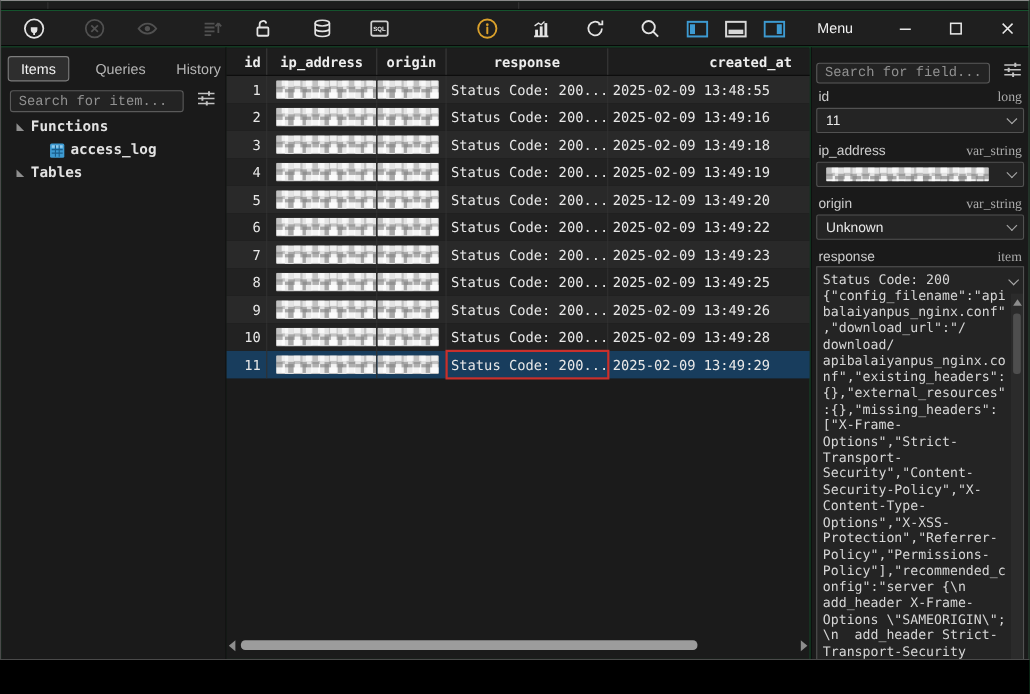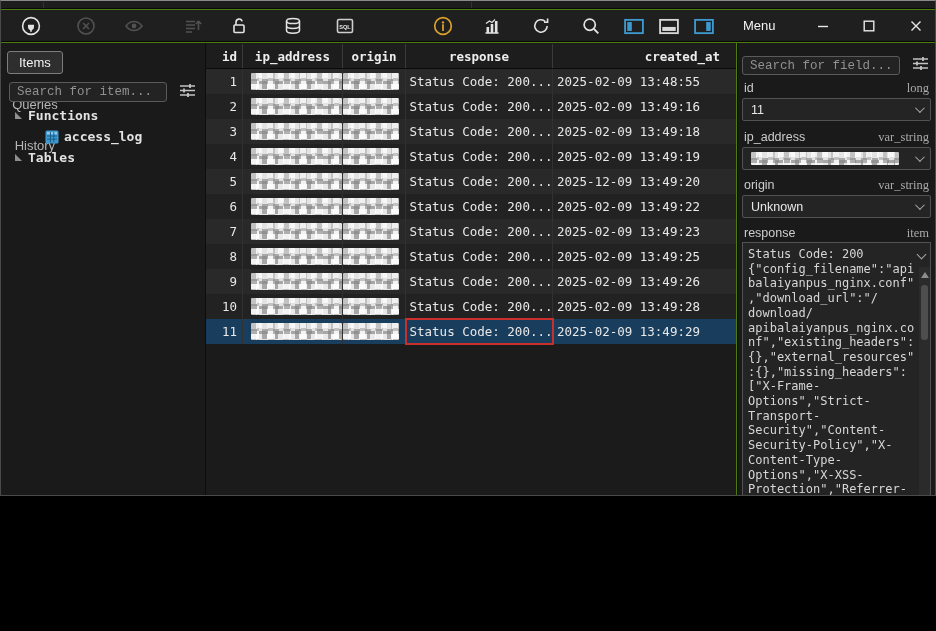--- a/index.html
+++ b/index.html
@@ -1,33 +1,33 @@
 <!DOCTYPE html>
 <html><head>
 <meta charset="utf-8">
 <style>
   html,body{margin:0;padding:0;background:#000;}
   *{box-sizing:border-box;}
   #window{
-    position:relative;width:936px;height:496px;background:#4d7c0f;
+    position:relative;width:936px;height:600px;background:#14532d;
     border:1px solid #4a4a4a;border-top-color:#8a8a8a;overflow:hidden;
     font-family:"Liberation Sans",sans-serif;color:#ddd;
   }
   
   #topstrip{position:absolute;left:0;top:0;width:100%;height:8px;background:#1d1d1d;border-bottom:1px solid #0a0a0a;}
   #topstrip .tsline{position:absolute;top:1px;width:1px;height:6px;background:#333;}
   
   #toolbar{position:absolute;left:0;top:9px;width:100%;height:32px;background:#1f1f1f;border-bottom:1px solid #060606;}
   .tbi{position:absolute;top:6px;width:20px;height:20px;display:flex;align-items:center;justify-content:center;}
   .tbi svg{display:block;}
   #menu-label{position:absolute;left:742px;top:8px;font-size:13px;color:#f2f2f2;}
   .winbtn{position:absolute;top:4px;width:26px;height:24px;display:flex;align-items:center;justify-content:center;color:#e8e8e8;font-size:13px;}
   
   #sidebar{position:absolute;left:0;top:42px;width:205px;height:589px;background:#1a1a1a;border-right:1px solid #0d0d0d;}
-  #sidebar-tabs{position:absolute;left:6px;top:8px;display:flex;align-items:center;gap:20px;font-size:13px;color:#b5b5b5;flex-direction:column;}
+  #sidebar-tabs{position:absolute;left:6px;top:8px;display:flex;align-items:center;gap:20px;font-size:13px;color:#b5b5b5;}
   .sb-tab{padding:3px 4px;}
   .sb-tab.active{background:#2e2e2e;border:1px solid #7d7d7d;border-radius:3px;padding:3px 11px;color:#f2f2f2;}
   .searchrow{position:absolute;display:flex;align-items:center;}
   #sidebar .searchrow{left:8px;top:39px;width:190px;}
   .search-input{width:158px;height:20px;background:#232323;border:1px solid #5a5a5a;border-radius:3px;color:#ddd;font-family:Liberation Mono, monospace;font-size:12.5px;padding:0 7px;outline:none;}
   .search-input::placeholder{color:#919191;}
   .sliders{margin-left:12px;}
   #tree{position:absolute;left:0;top:62px;width:100%;font-family:"DejaVu Sans Mono",monospace;font-size:13px;font-weight:bold;color:#e2e2e2;}
   .tree-row{height:21px;display:flex;align-items:center;}
   .tw{width:0;height:0;border-bottom:7px solid #8f8f8f;border-right:7px solid transparent;margin-left:14px;margin-right:6px;}
@@ -42,21 +42,21 @@
   .grid-header{height:25px;background:#1d1d1d;color:#ededed;font-weight:bold;border-bottom:1px solid #0a0a0a;}
   .grid-header .hcell{display:flex;align-items:center;justify-content:center;border-right:1px solid #3a3a3a;overflow:hidden;white-space:nowrap;}
   .grid-header .hcell.h-id{justify-content:flex-end;padding-right:5px;}
   .grid-header .hcell.h-created{justify-content:flex-end;padding-right:16px;border-right:none;}
   .grid-row{height:25px;color:#e8e8e8;}
   .grid-row:nth-child(odd){background:#292929;}
   .grid-row:nth-child(even){background:#222222;}
   .grid-row.selected{background:#183d5d;}
   .cell{display:flex;align-items:center;border-right:1px solid #313131;overflow:hidden;white-space:nowrap;}
   .cell.c-id{justify-content:flex-end;padding-right:5px;}
-  .cell.c-response{padding-left:4px;position:relative;justify-content:center;}
+  .cell.c-response{padding-left:4px;position:relative;}
   .cell.c-response.hl{outline:2px solid #c9302c;outline-offset:-1px;z-index:2;}
   .cell.c-created{padding-left:4px;border-right:none;}
   .pixel{
     display:block;height:17px;border-radius:1px;
     background-image:
       conic-gradient(rgba(255,255,255,.75) 25%, rgba(0,0,0,0) 0 50%, rgba(130,130,130,.6) 0 75%, rgba(0,0,0,0) 0),
       conic-gradient(#e3e3e3 25%, #a7a7a7 0 50%, #f3f3f3 0 75%, #c2c2c2 0);
     background-size:11px 11px,16px 16px;
   }
   .cell.c-ip .pixel{margin-left:8px;width:92px;}

